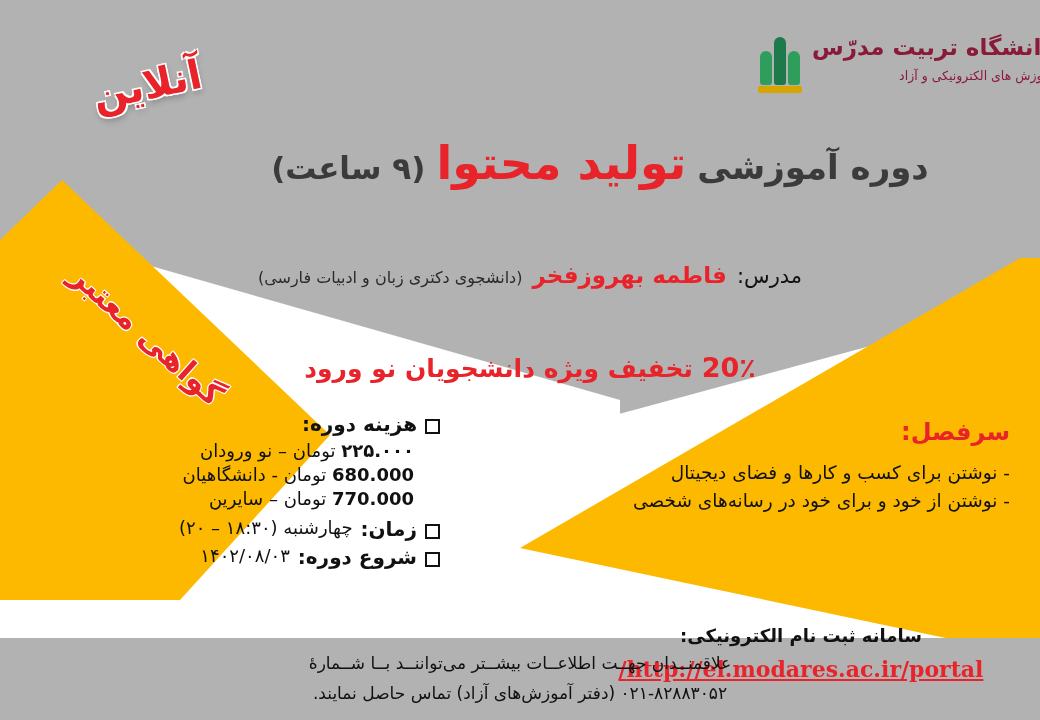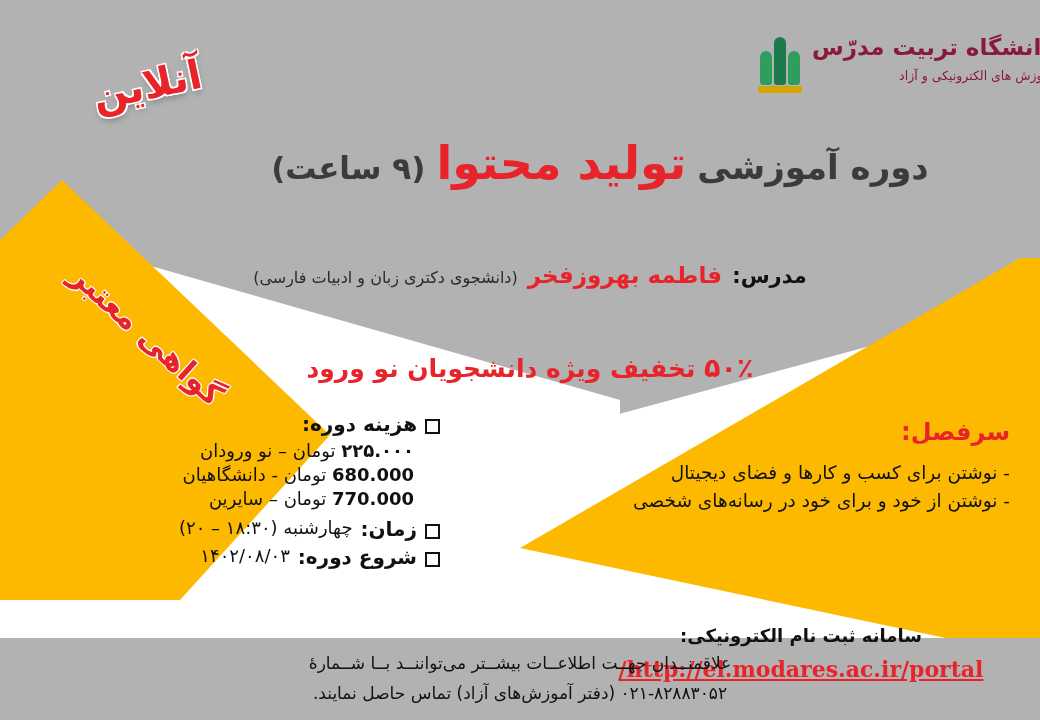--- a/index.html
+++ b/index.html
@@ -100,21 +100,21 @@
     text-align:center;direction:rtl;white-space:nowrap;
   }
   .t-pre{font-size:34px;color:#3b3b3b;font-weight:bold;}
   .t-main{font-size:46px;color:#e8232a;font-weight:bold;padding:0 6px;margin-top:28px;}
   .t-hours{font-size:31px;color:#3b3b3b;font-weight:bold;}
   
   .instructor{
     position:absolute;right:210px;top:262px;width:600px;
     text-align:center;direction:rtl;white-space:nowrap;
   }
-  .in-label{font-size:21px;color:#111;font-weight:bold;}
+  .in-label{font-size:21px;color:#111;font-weight:normal;}
   .in-name{font-size:23px;color:#e8232a;font-weight:bold;padding:0 5px;}
   .in-desc{font-size:16px;color:#2b2b2b;}
   
   .discount{
     position:absolute;right:250px;top:352px;width:520px;
     text-align:center;direction:rtl;white-space:nowrap;
     font-size:25px;font-weight:bold;color:#e8232a;
   }
   .discount .dnum{font-size:27px;}
   
@@ -191,21 +191,21 @@
     <span class="t-hours">(۹ ساعت)</span>
   </div>
 
   <div class="instructor">
     <span class="in-label">مدرس:</span>
     <span class="in-name">فاطمه بهروزفخر</span>
     <span class="in-desc">(دانشجوی دکتری زبان و ادبیات فارسی)</span>
   </div>
 
   <div class="discount">
-    <span class="dnum">۵۰٪</span>
+    <span class="dnum">20٪</span>
     <span>تخفیف ویژه دانشجویان نو ورود</span>
   </div>
 
   <div class="info">
     <div class="info-line">
       <span class="bullet"></span>
       <span class="info-head">هزینه دوره:</span>
     </div>
     <div class="price-list">
       <div class="price-row">

